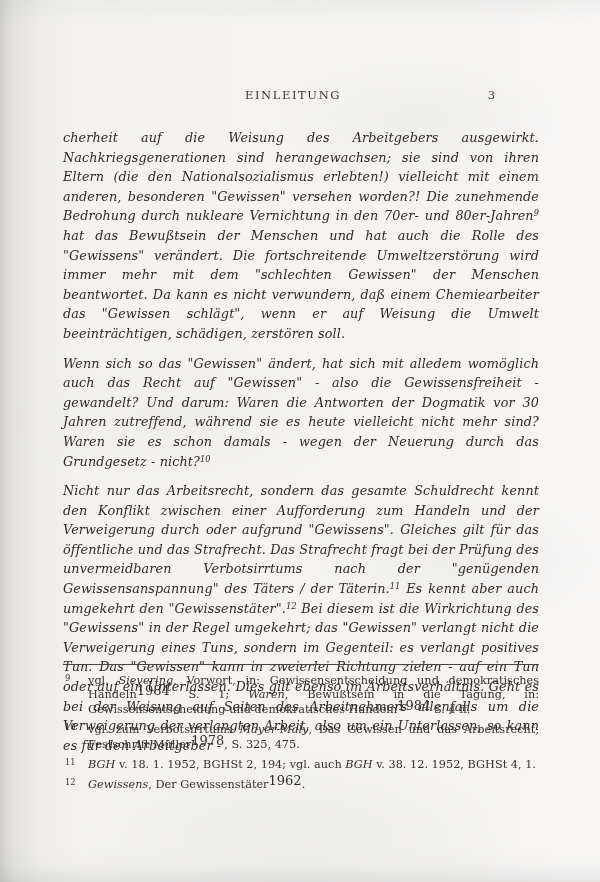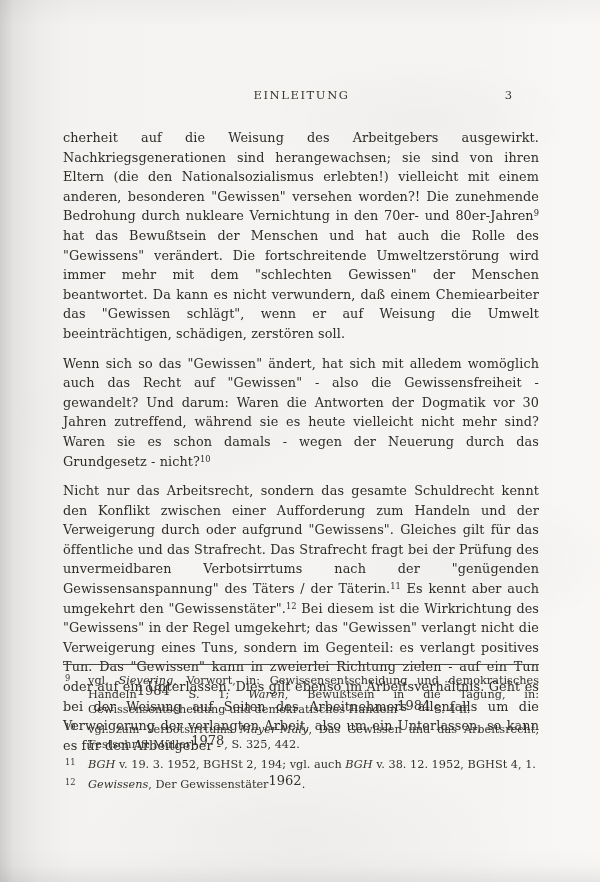--- a/index.html
+++ b/index.html
@@ -21,21 +21,21 @@
   .scan-mottle {
     position: absolute; inset: 0; pointer-events: none;
     background:
       radial-gradient(220px 90px at 420px 120px, rgba(0,0,0,0.025), rgba(0,0,0,0) 70%),
       radial-gradient(260px 120px at 180px 420px, rgba(0,0,0,0.02), rgba(0,0,0,0) 70%),
       radial-gradient(240px 100px at 470px 560px, rgba(0,0,0,0.025), rgba(0,0,0,0) 70%),
       radial-gradient(300px 120px at 300px 840px, rgba(0,0,0,0.03), rgba(0,0,0,0) 75%);
   }
   .running-head {
     position: absolute;
-    left: 63px; right: 60px; top: 88px;
+    left: 63px; right: 77px; top: 88px;
     height: 16px;
   }
   .head-title {
     position: absolute;
     left: 0; right: 0;
     text-align: center;
     font-size: 11.5px;
     letter-spacing: 1.6px;
     color: #3b372f;
   }
@@ -48,20 +48,21 @@
   .body-text {
     position: absolute;
     left: 63px; right: 61px; top: 128px;
   }
   .body-text p {
     margin: 0 0 10px 0;
     font-size: 12.8px;
     line-height: 19.6px;
     text-align: justify;
     letter-spacing: 0.1px;
+    font-style: italic;
   }
   .body-text p:last-child { margin-bottom: 0; }
   sup {
     font-size: 8.3px;
     line-height: 0;
     vertical-align: 4px;
     letter-spacing: 0;
   }
   .footnotes {
     position: absolute;
@@ -106,24 +107,24 @@
     <p><span>Nicht nur das Arbeitsrecht, sondern das gesamte Schuldrecht kennt den Konflikt zwischen einer Aufforderung zum Handeln und der Verweigerung durch oder aufgrund "Gewissens". Gleiches gilt für das öffentliche und das Strafrecht. Das Strafrecht fragt bei der Prüfung des unvermeidbaren Verbotsirrtums nach der "genügenden Gewissensanspannung" des Täters / der Täterin.</span><sup>11</sup><span> Es kennt aber auch umgekehrt den "Gewissenstäter".</span><sup>12</sup><span> Bei diesem ist die Wirkrichtung des "Gewissens" in der Regel umgekehrt; das "Gewissen" verlangt nicht die Verweigerung eines Tuns, sondern im Gegenteil: es verlangt positives Tun. Das "Gewissen" kann in zweierlei Richtung zielen - auf ein Tun oder auf ein Unterlassen. Dies gilt ebenso im Arbeitsverhältnis. Geht es bei der Weisung auf Seiten des Arbeitnehmers allenfalls um die Verweigerung der verlangten Arbeit, also um ein Unterlassen, so kann es für den Arbeitgeber -</span></p>
   </div>
 
   <div class="footnotes">
     <div class="footnote">
       <span class="fn-num">9</span>
       <div class="fn-text"><span>vgl. </span><i>Sievering</i><span>, Vorwort, in: Gewissensentscheidung und demokratisches Handeln</span><sup>1984</sup><span> S. 1; </span><i>Waren</i><span>, Bewußtsein in die Tagung, in: Gewissensentscheidung und demokratisches Handeln</span><sup>1984</sup><span> S. 4 ff.</span></div>
     </div>
     <div class="footnote">
       <span class="fn-num">10</span>
-      <div class="fn-text"><span>vgl. zum Verbotsirrtums </span><i>Mayer-Maly</i><span>, Das Gewissen und das Arbeitsrecht, Festschrift Müller</span><sup>1978</sup><span>, S. 325, 442.</span></div>
+      <div class="fn-text"><span>vgl. zum Verbotsirrtums </span><i>Mayer-Maly</i><span>, Das Gewissen und das Arbeitsrecht, Festschrift Müller</span><sup>1978</sup><span>, S. 325, 475.</span></div>
     </div>
     <div class="footnote">
       <span class="fn-num">11</span>
-      <div class="fn-text"><i>BGH</i><span> v. 19. 3. 1952, BGHSt 2, 194; vgl. auch </span><i>BGH</i><span> v. 38. 12. 1952, BGHSt 4, 1.</span></div>
+      <div class="fn-text"><i>BGH</i><span> v. 18. 1. 1952, BGHSt 2, 194; vgl. auch </span><i>BGH</i><span> v. 38. 12. 1952, BGHSt 4, 1.</span></div>
     </div>
     <div class="footnote">
       <span class="fn-num">12</span>
       <div class="fn-text"><i>Gewissens</i><span>, Der Gewissenstäter</span><sup>1962</sup><span>.</span></div>
     </div>
   </div>
 </div>
 
 </body></html>

